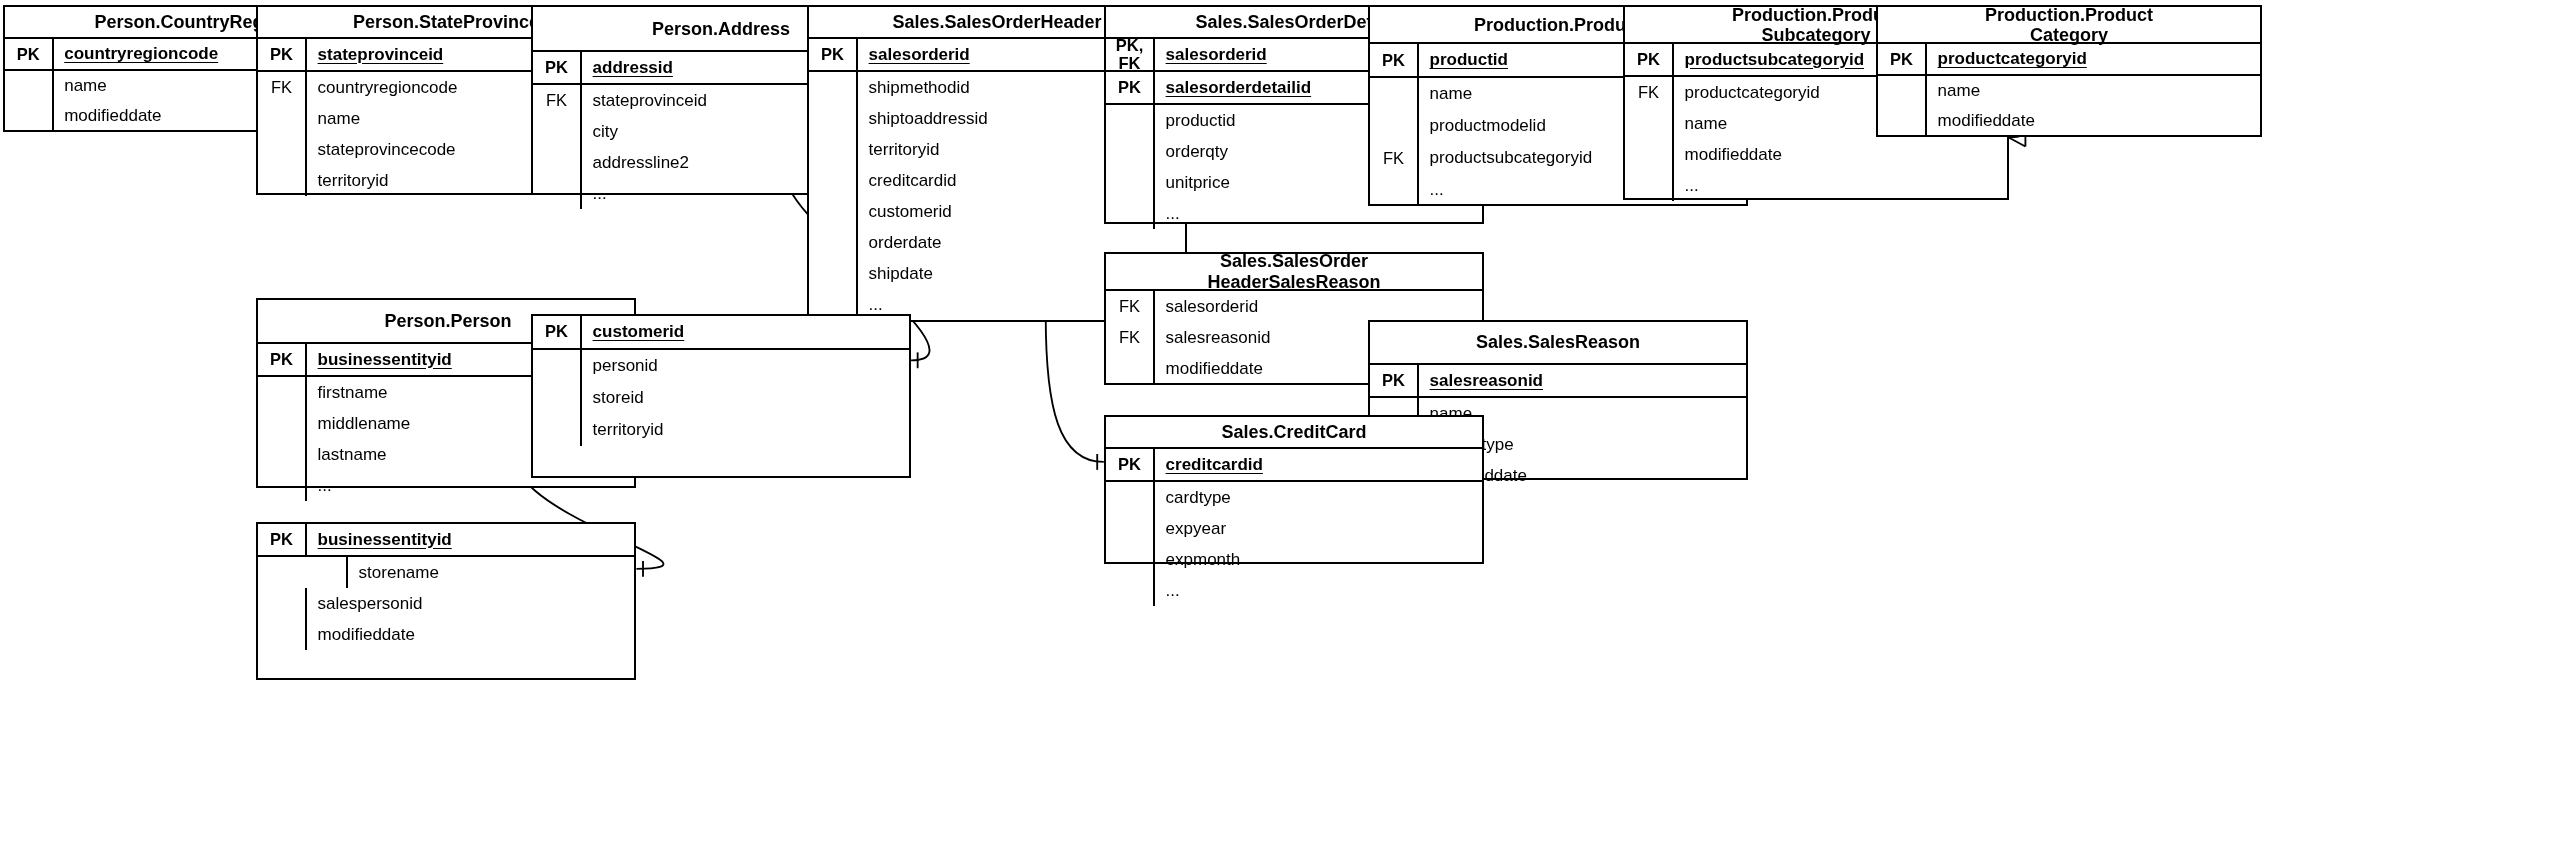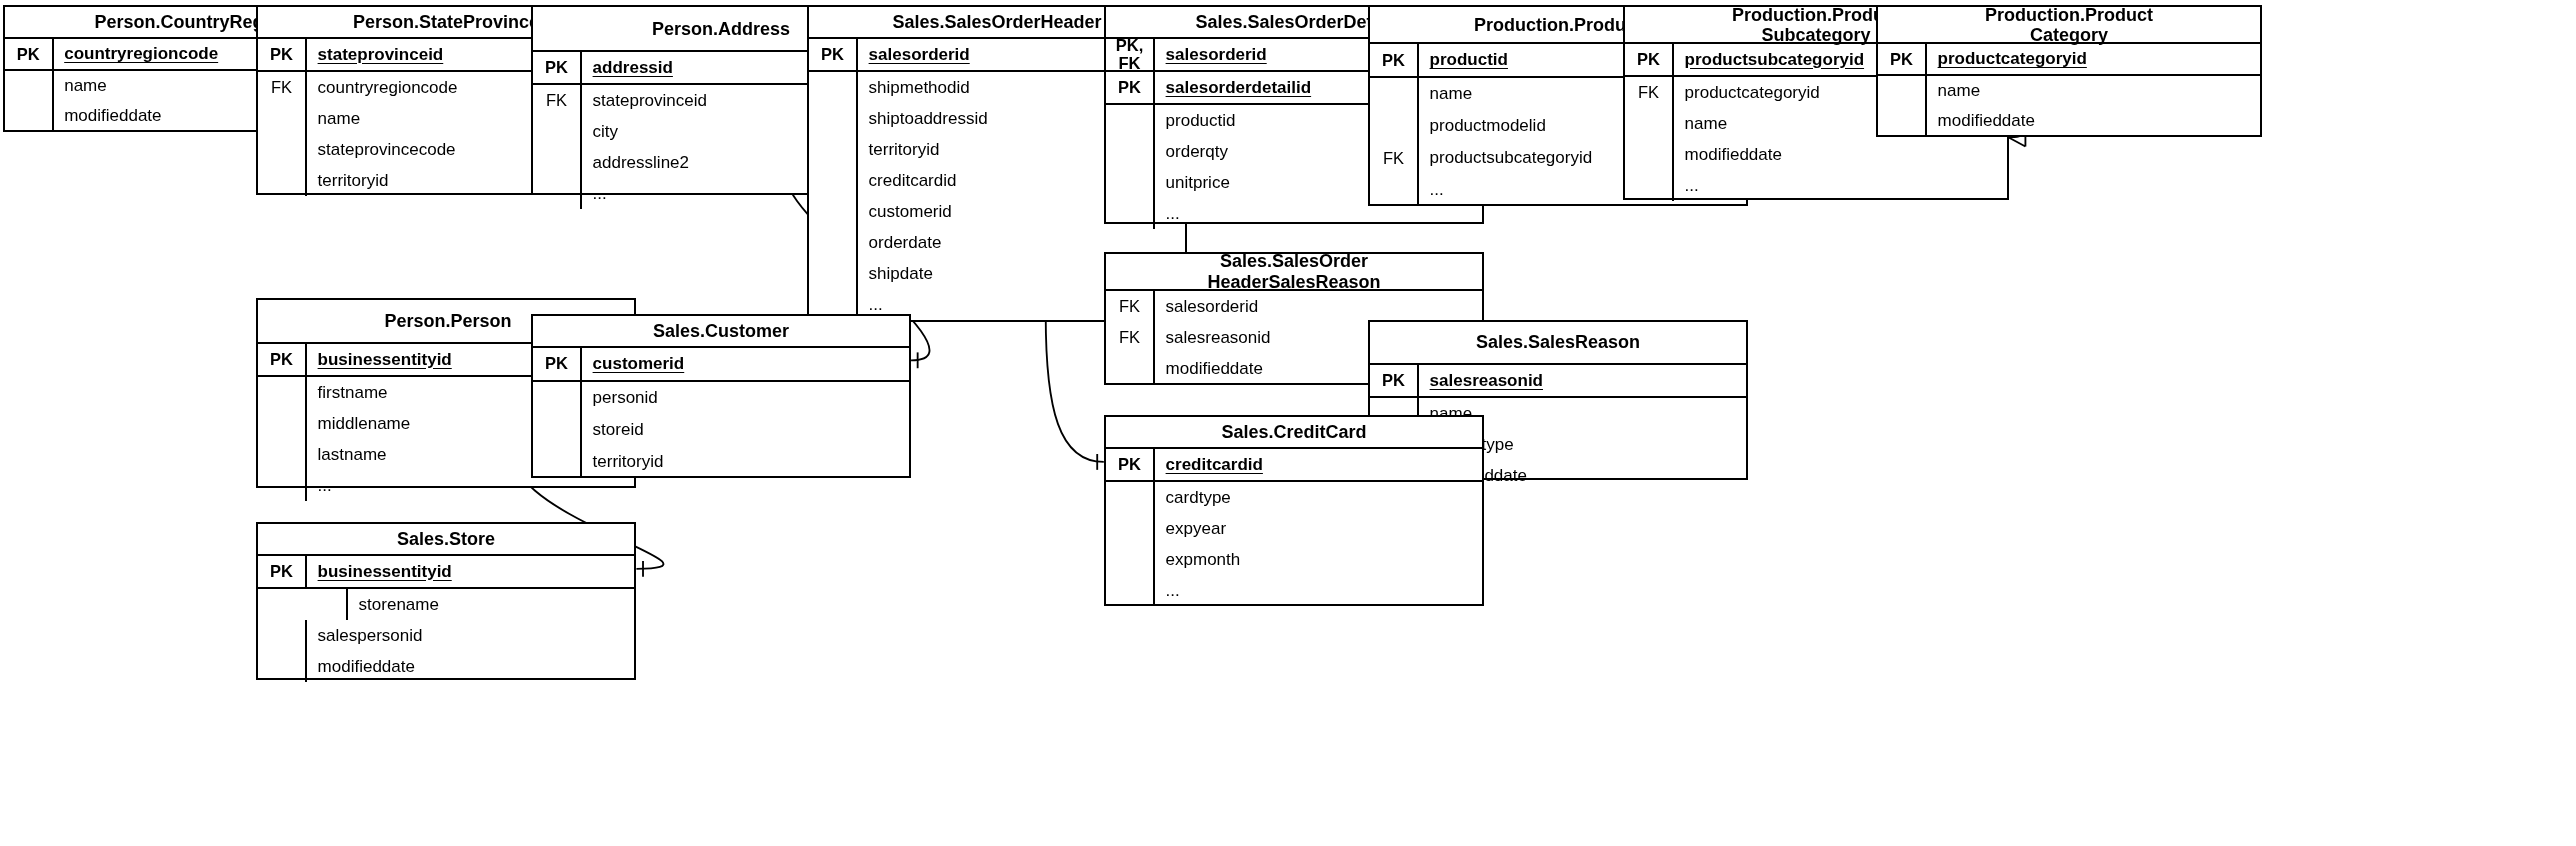--- a/index.html
+++ b/index.html
@@ -325,21 +325,20 @@
             <div class="attr-key"></div>
             <div class="attr-name">lastname</div>
           </div>
           <div class="attr-row" style="height: 31px;">
             <div class="attr-key"></div>
             <div class="attr-name">...</div>
           </div>
         </div>
       </div>
       <div class="entity" style="left: 531px; top: 314px; width: 380px; height: 164px;">
-        <div class="ent-title" style="height: 32px;">Sales.Customer</div>
         <div class="sect divider">
           <div class="attr-row" style="height: 32px;">
             <div class="attr-key pk">PK</div>
             <div class="attr-name pk">customerid</div>
           </div>
         </div>
         <div class="sect">
           <div class="attr-row" style="height: 32px;">
             <div class="attr-key"></div>
             <div class="attr-name">personid</div>
@@ -348,21 +347,20 @@
             <div class="attr-key"></div>
             <div class="attr-name">storeid</div>
           </div>
           <div class="attr-row" style="height: 32px;">
             <div class="attr-key"></div>
             <div class="attr-name">territoryid</div>
           </div>
         </div>
       </div>
       <div class="entity" style="left: 256px; top: 522px; width: 380px; height: 158px;">
-        <div class="ent-title" style="height: 32px;">Sales.Store</div>
         <div class="sect divider">
           <div class="attr-row" style="height: 31px;">
             <div class="attr-key pk">PK</div>
             <div class="attr-name pk">businessentityid</div>
           </div>
         </div>
         <div class="sect">
           <div class="attr-row" style="height: 31px; padding-left: 41px;">
             <div class="attr-key"></div>
             <div class="attr-name">storename</div>
@@ -411,21 +409,21 @@
           <div class="attr-row" style="height: 31px;">
             <div class="attr-key"></div>
             <div class="attr-name">reasontype</div>
           </div>
           <div class="attr-row" style="height: 31px;">
             <div class="attr-key"></div>
             <div class="attr-name">modifieddate</div>
           </div>
         </div>
       </div>
-      <div class="entity" style="left: 1104px; top: 415px; width: 380px; height: 191px;">
+      <div class="entity" style="left: 1104px; top: 415px; width: 380px; height: 149px;">
         <div class="ent-title" style="height: 32px;">Sales.CreditCard</div>
         <div class="sect divider">
           <div class="attr-row" style="height: 31px;">
             <div class="attr-key pk">PK</div>
             <div class="attr-name pk">creditcardid</div>
           </div>
         </div>
         <div class="sect">
           <div class="attr-row" style="height: 31px;">
             <div class="attr-key"></div>

